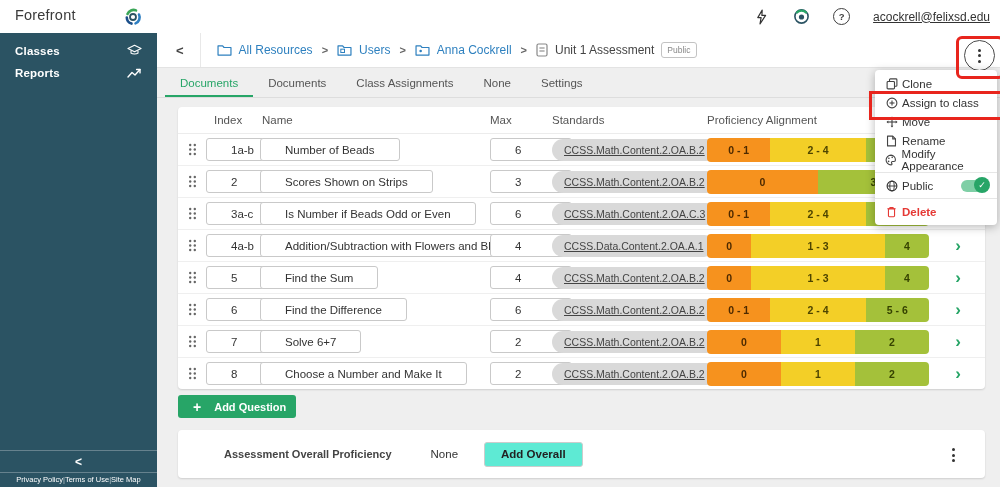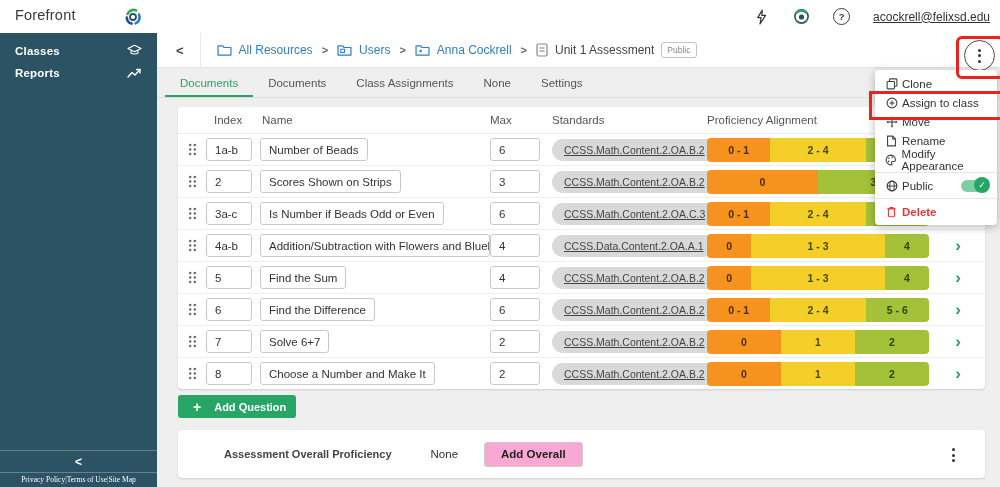--- a/index.html
+++ b/index.html
@@ -20,21 +20,21 @@
   .email{font-size:12px;color:#333;text-decoration:underline;}
 
   
   .sidebar{position:absolute;top:33px;left:0;width:157px;bottom:0;background:var(--teal);z-index:4;display:flex;flex-direction:column;}
   .side-items{padding-top:6px;}
   .side-item{display:flex;align-items:center;justify-content:space-between;padding:5px 15px;cursor:pointer;}
   .side-item .lbl{color:#fff;font-size:11.5px;font-weight:600;letter-spacing:.2px;}
   .side-bottom{margin-top:auto;}
   .side-div{border-top:1px solid rgba(255,255,255,.28);}
   .collapse-row{height:21px;display:flex;align-items:center;justify-content:center;color:#fff;font-size:12px;font-weight:bold;cursor:pointer;}
-  .side-links{border-top:1px solid rgba(255,255,255,.28);display:flex;align-items:center;justify-content:center;gap:0;padding:2px 0 3px;font-family:Liberation Serif, serif;}
+  .side-links{border-top:1px solid rgba(255,255,255,.28);display:flex;align-items:center;justify-content:center;gap:0;padding:2px 0 3px;}
   .side-links a{color:#fff;font-size:7.5px;text-decoration:none;}
   .side-links .sep{color:rgba(255,255,255,.65);font-size:7.5px;}
 
   
   .main{position:absolute;left:157px;top:33px;right:0;bottom:0;background:#efefef;}
   .crumbbar{height:34px;background:#fff;border-bottom:1px solid #e3e3e3;display:flex;align-items:center;padding-left:17px;}
   .back-chev{font-size:13px;font-weight:bold;color:#444;cursor:pointer;padding:0 2px;}
   .crumb-vdiv{width:1px;height:34px;background:#e8e8e8;margin:0 16px 0 14px;}
   .crumb{display:flex;align-items:center;gap:7px;cursor:pointer;}
   .crumb .txt{font-size:12px;}
@@ -57,41 +57,41 @@
   .col-handle{width:28px;display:flex;justify-content:center;}
   .col-index{width:54px;}
   .col-name{width:230px;}
   .col-max{width:62px;}
   .col-std{width:155px;}
   .col-bar{width:224px;}
   .col-chev{flex:1;display:flex;justify-content:center;}
   .thead .col-index{padding-left:8px;box-sizing:border-box;}
   .thead .col-name{padding-left:2px;box-sizing:border-box;}
   .drag{cursor:grab;}
-  .ibox{display:inline-flex;align-items:center;height:21px;border:1px solid #c9c9c9;border-radius:3px;padding:0 8px;font-size:11.5px;color:#333;background:#fff;box-sizing:content-box;cursor:text;}
+  .ibox{display:inline-flex;align-items:center;height:21px;border:1px solid #c9c9c9;border-radius:3px;padding:0 24px;font-size:11.5px;color:#333;background:#fff;box-sizing:content-box;cursor:text;}
   .ibox.idx{width:28px;}
   .ibox.mx{width:32px;}
   .ibox.nm{max-width:212px;white-space:nowrap;overflow:hidden;}
   .pill{display:inline-flex;align-items:center;height:22px;background:#d9d9d9;border-radius:12px;padding:0 12px;font-size:10.5px;color:#444;cursor:pointer;text-decoration:underline;}
   .bar{display:flex;width:222px;height:24px;border-radius:4px;overflow:hidden;cursor:pointer;}
   .seg{display:flex;align-items:center;justify-content:center;font-size:10.5px;font-weight:bold;color:#3a3a00;}
   .seg.s0{background:var(--orange);color:#4d2a00;}
   .seg.s1{background:var(--yellow);color:#4d4400;}
   .seg.s2{background:var(--bgreen);color:#354200;}
   .chev{color:var(--green);font-size:17px;font-weight:bold;line-height:1;cursor:pointer;}
 
   
   .addq{margin-top:6px;width:118px;height:23px;background:var(--green);border:none;border-radius:3px;color:#fff;
         font-family:"Liberation Sans",sans-serif;font-size:11px;font-weight:bold;display:flex;align-items:center;cursor:pointer;padding:0;}
   .addq .plus{font-size:14px;font-weight:bold;margin:0 13px 0 15px;}
   .overall{margin-top:12px;height:48px;background:#fff;border-radius:4px;box-shadow:0 1px 2px rgba(0,0,0,.14);
            display:flex;align-items:center;padding-left:46px;position:relative;}
   .overall .olabel{font-size:11px;font-weight:bold;color:#444;}
   .overall .ovalue{font-size:11.5px;color:#333;margin-left:39px;}
-  .overall .obtn{margin-left:26px;height:25px;background:#f9a8d4;border:1px solid #ccc;border-radius:3px;padding:0 16px;
+  .overall .obtn{margin-left:26px;height:25px;background:#5eead4;border:1px solid #ccc;border-radius:3px;padding:0 16px;
                  font-family:"Liberation Sans",sans-serif;font-size:11.5px;font-weight:600;color:#222;cursor:pointer;}
   .kebab{position:absolute;right:28px;top:16px;display:flex;flex-direction:column;gap:2.5px;cursor:pointer;padding:2px;}
   .kebab i{width:3px;height:3px;background:#333;border-radius:50%;}
 
   
   .dots-btn{position:absolute;left:964px;top:40px;width:31px;height:31px;border:1.5px solid #4a4a4a;border-radius:50%;
             background:#fff;display:flex;flex-direction:column;align-items:center;justify-content:center;gap:2.5px;cursor:pointer;z-index:40;box-sizing:border-box;}
   .dots-btn i{width:3px;height:3px;background:#333;border-radius:50%;}
   .menu{position:absolute;left:875px;top:70px;width:122px;background:#fff;border-radius:4px;
         box-shadow:0 2px 10px rgba(0,0,0,.28);padding:4px 0;z-index:50;}

